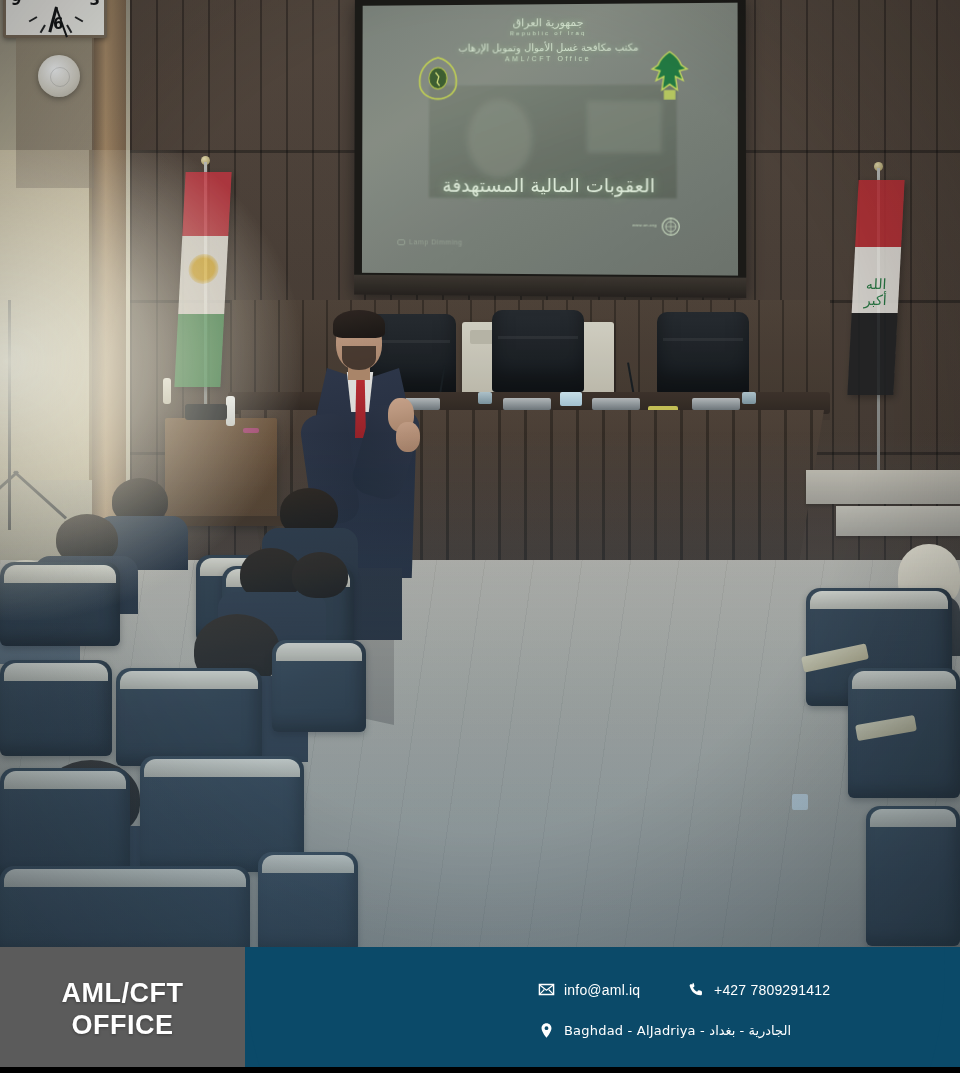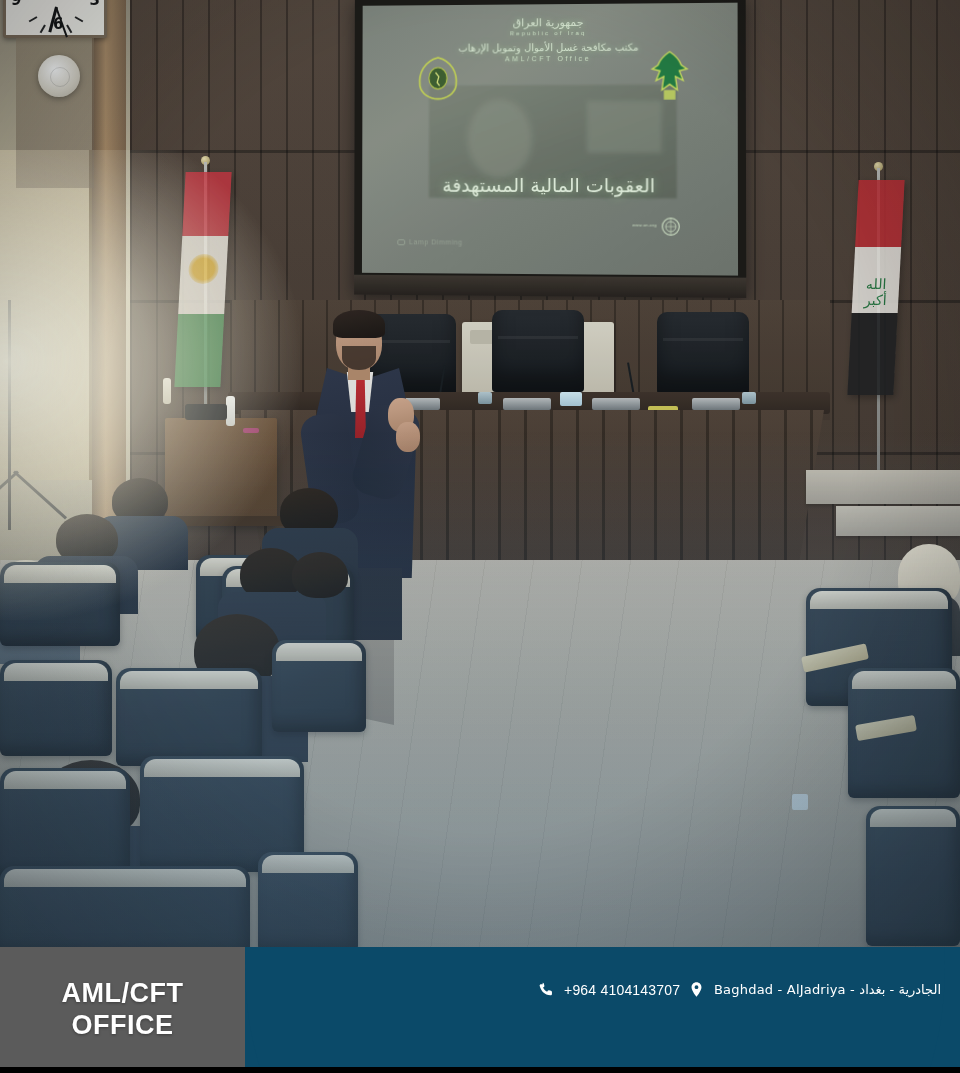--- a/index.html
+++ b/index.html
@@ -543,28 +543,38 @@
     <div class="footer-blue"></div>
     <div class="footer-curve"></div>
 
     <div class="brand">
       <div>AML/CFT</div>
       <div>OFFICE</div>
     </div>
 
     <div class="contacts">
 
+      <div class="c-item">
+        <span class="ic">
+          <svg viewBox="0 0 24 24">
+              <path d="M2 5h20v14H2z" fill="none" stroke="#fff" stroke-width="2"></path>
+              <path d="M2.5 5.6 12 13 21.5 5.6" fill="none" stroke="#fff" stroke-width="1.8"></path>
+              <path d="M2.5 18.4 9 12 M21.5 18.4 15 12" fill="none" stroke="#fff" stroke-width="1.6"></path>
+            </svg>
+        </span>
+        <span class="c-txt">info@aml.iq</span>
+      </div>
 
       <div class="c-item">
         <span class="ic">
           <svg viewBox="0 0 24 24">
               <path d="M6.6 2.5c.9 0 1.5.6 1.7 1.4l.7 2.7c.2.8-.1 1.5-.7 1.9l-1.2.8c1.1 2.6 3.2 4.7 5.8 5.8l.8-1.2c.4-.6 1.1-.9 1.9-.7l2.7.7c.8.2 1.4.8 1.4 1.7v2.6c0 1.2-1 2.2-2.2 2C9.3 19.5 4.5 14.7 2.3 6.7 2.1 5.5 3.1 4.5 4.3 4.5h2.3Z"></path>
             </svg>
         </span>
-        <span class="c-txt">+964 4104143707</span>
+        <span class="c-txt">+427 7809291412</span>
       </div>
 
 
       <div class="c-item">
         <span class="ic">
           <svg viewBox="0 0 24 24">
               <path d="M12 1.8c-4 0-7 3-7 6.9 0 5.1 7 13.5 7 13.5s7-8.4 7-13.5c0-3.9-3-6.9-7-6.9Zm0 9.6a2.7 2.7 0 1 1 0-5.4 2.7 2.7 0 0 1 0 5.4Z"></path>
             </svg>
         </span>
         <span class="c-txt c-addr">Baghdad - AlJadriya - الجادرية - بغداد</span>

